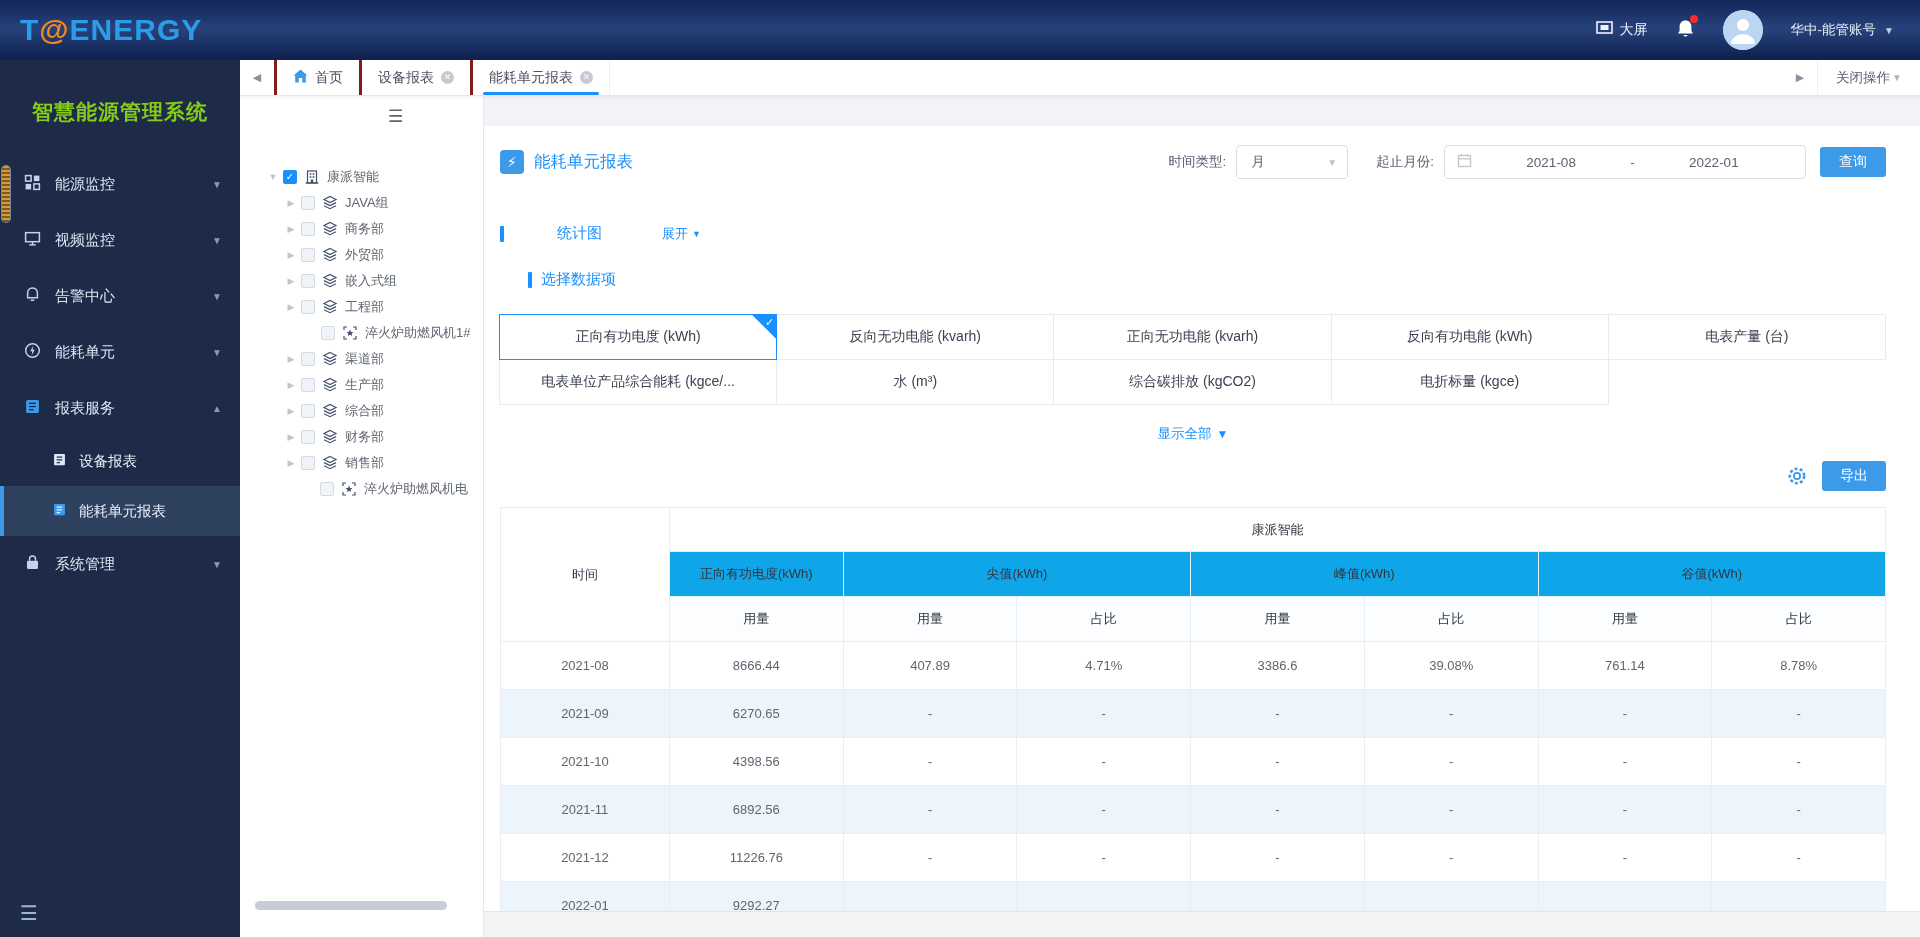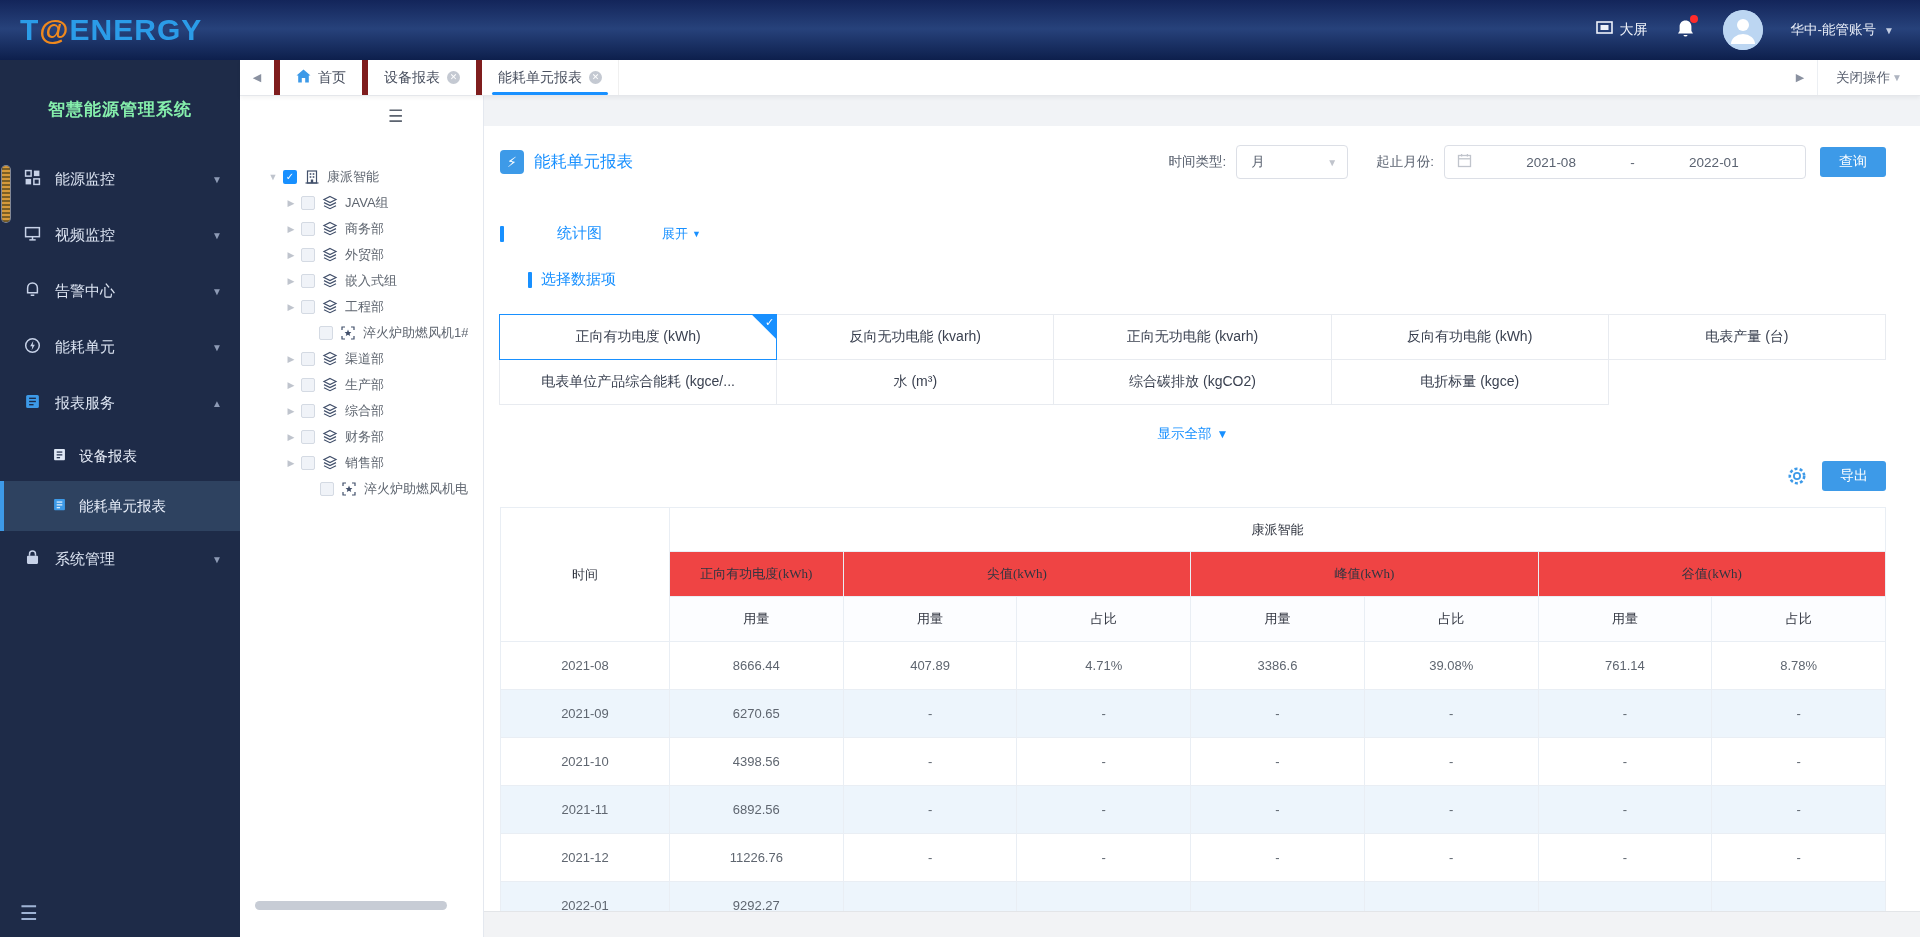--- a/index.html
+++ b/index.html
@@ -16,37 +16,37 @@
   .top-right { display:flex; align-items:center; gap:28px; }
   .big-screen { display:flex; align-items:center; gap:7px; color:#f2f5fb; font-size:14px; cursor:pointer; }
   .bell-wrap { position:relative; cursor:pointer; }
   .bell-dot { position:absolute; right:-3px; top:-4px; width:8px; height:8px; border-radius:50%; background:#ff2b2b; }
   .avatar { width:40px; height:40px; border-radius:50%; background:#bcd6f2; overflow:hidden; display:flex; align-items:center; justify-content:center; cursor:pointer; }
   .account { color:#e9eef8; font-size:13.5px; display:flex; align-items:center; gap:8px; cursor:pointer; }
   .caret { font-size:10px; color:#c3cde2; }
 
   
   .sidebar { position:absolute; left:0; top:60px; width:240px; height:877px; background:#1e2b48; z-index:20; }
-  .side-title { margin-top:38px; text-align:center; color:#86efac; font-size:17px; font-weight:700; letter-spacing:1px; }
+  .side-title { margin-top:38px; text-align:center; color:#84cc16; font-size:21px; font-weight:700; letter-spacing:1px; }
   .nav { margin-top:30px; }
   .nav-item { height:56px; display:flex; align-items:center; padding:0 18px 0 24px; color:#dde5f3; font-size:15px; cursor:pointer; }
   .nav-item .nav-label { margin-left:14px; flex:1; }
   .nav-item .chev { font-size:10px; color:#8d9ab5; }
   .sub-item { height:50px; display:flex; align-items:center; padding-left:52px; color:#e8eef9; font-size:14.5px; cursor:pointer; }
   .sub-item .nav-label { margin-left:12px; }
   .sub-item.active { background:#2e4260; border-left:4px solid #3d9ae8; padding-left:48px; }
   .side-stripe { position:absolute; left:2px; top:106px; width:8px; height:56px; border-radius:4px;
     background:repeating-linear-gradient(180deg,#d79a3a 0 2px,#7c5f25 2px 4px); box-shadow:0 0 0 1px rgba(230,230,230,.5); }
   .side-burger { position:absolute; left:20px; bottom:12px; color:#9fb3d4; font-size:20px; cursor:pointer; }
 
   
   .tabbar { position:absolute; left:240px; top:60px; width:1680px; height:36px; background:#fff;
     border-bottom:1px solid #e5e7eb; box-shadow:0 2px 4px rgba(0,0,0,.05); display:flex; align-items:stretch; z-index:25; }
   .tab-nav { width:34px; display:flex; align-items:center; justify-content:center; color:#8a91a0; font-size:11px; cursor:pointer; }
-  .tab { display:flex; align-items:center; gap:7px; padding:0 16px; font-size:14px; color:#4a5160; border-left:6px solid #7f1d1d; cursor:pointer; position:relative; white-space:nowrap; }
+  .tab { display:flex; align-items:center; gap:7px; padding:0 16px; font-size:14px; color:#4a5160; border-left:3px solid #7f1d1d; cursor:pointer; position:relative; white-space:nowrap; }
   .tab:last-of-type { border-right:1px solid #f0f0f0; }
   .tab.active::after { content:""; position:absolute; left:10px; right:10px; bottom:0px; height:3px; background:#1890ff; border-radius:2px; }
   .tab-close { width:13px; height:13px; border-radius:50%; background:#c4c9d2; color:#fff; font-size:9px; line-height:13px; text-align:center; }
   .tabbar-right { margin-left:auto; display:flex; align-items:stretch; }
   .close-ops { display:flex; align-items:center; gap:2px; padding:0 18px; border-left:1px solid #eceff3; color:#5a6170; font-size:13.5px; cursor:pointer; }
 
   
   .tree-panel { position:absolute; left:240px; top:96px; width:244px; height:841px; background:#fff; border-right:1px solid #e4e8ef; z-index:10; overflow:hidden; }
   .tree-burger { position:absolute; left:148px; top:10px; color:#5c6470; font-size:17px; cursor:pointer; letter-spacing:0; }
   .tree { margin-top:68px; }
@@ -94,21 +94,21 @@
 
   .toolbar { margin-top:18px; display:flex; align-items:center; justify-content:flex-end; gap:14px; }
   .gear { width:22px; height:22px; cursor:pointer; }
   .btn.export { width:64px; height:30px; }
 
   table.rpt { margin-top:16px; width:100%; border-collapse:collapse; table-layout:fixed; }
   table.rpt th, table.rpt td { border:1px solid #e9eef4; font-weight:400; text-align:center; font-size:13px; }
   table.rpt thead th { color:#303540; }
   .th-org { height:44px; background:#fff; }
   .th-time { background:#fff; color:#303540; }
-  .th-group { height:45px; background:#ef4444;font-family:Liberation Serif, serif; }
+  .th-group { height:45px; background:#0ea5e9; }
   .th-sub { height:45px; background:#fcfdff; }
   table.rpt tbody td { height:48px; color:#5f6670; background:#fff; }
   table.rpt tbody tr.alt td { background:#edf5fc; }
 
   .bottom-track { position:absolute; left:484px; bottom:0; width:1436px; height:26px; background:#f2f3f5; border-top:1px solid #e3e5e8; z-index:15; }
 </style>
 </head>
 <body>
 
 <div class="app">
@@ -316,21 +316,21 @@
         <div class="tree-row" style="padding-left: 44px;">
           <span class="expander">▶</span>
           <span class="cbx empty"></span>
           <span class="t-icon"><svg width="16" height="16" viewBox="0 0 16 16">
               <polygon points="8,1.5 14,4.5 8,7.5 2,4.5" stroke="#42506b" stroke-width="1.2" fill="none"></polygon>
               <polyline points="2,7.6 8,10.6 14,7.6" stroke="#42506b" stroke-width="1.2" fill="none"></polyline>
               <polyline points="2,10.7 8,13.7 14,10.7" stroke="#42506b" stroke-width="1.2" fill="none"></polyline>
             </svg></span>
     <span class="t-label">工程部</span>
         </div>
-        <div class="tree-row" style="padding-left: 18px; margin-left: 44px;">
+        <div class="tree-row" style="padding-left: 64px;">
           <span class="expander"></span>
           <span class="cbx empty"></span>
           <span class="t-icon"><svg width="16" height="16" viewBox="0 0 16 16">
               <path d="M2 5 L2 2 L5 2 M11 2 L14 2 L14 5 M14 11 L14 14 L11 14 M5 14 L2 14 L2 11" stroke="#42506b" stroke-width="1.2" fill="none"></path>
               <polygon points="8,4.6 9,6.9 11.4,7.1 9.6,8.7 10.2,11.1 8,9.8 5.8,11.1 6.4,8.7 4.6,7.1 7,6.9" fill="#42506b"></polygon>
             </svg></span>
     <span class="t-label">淬火炉助燃风机1#</span>
         </div>
         <div class="tree-row" style="padding-left: 44px;">
           <span class="expander">▶</span>

